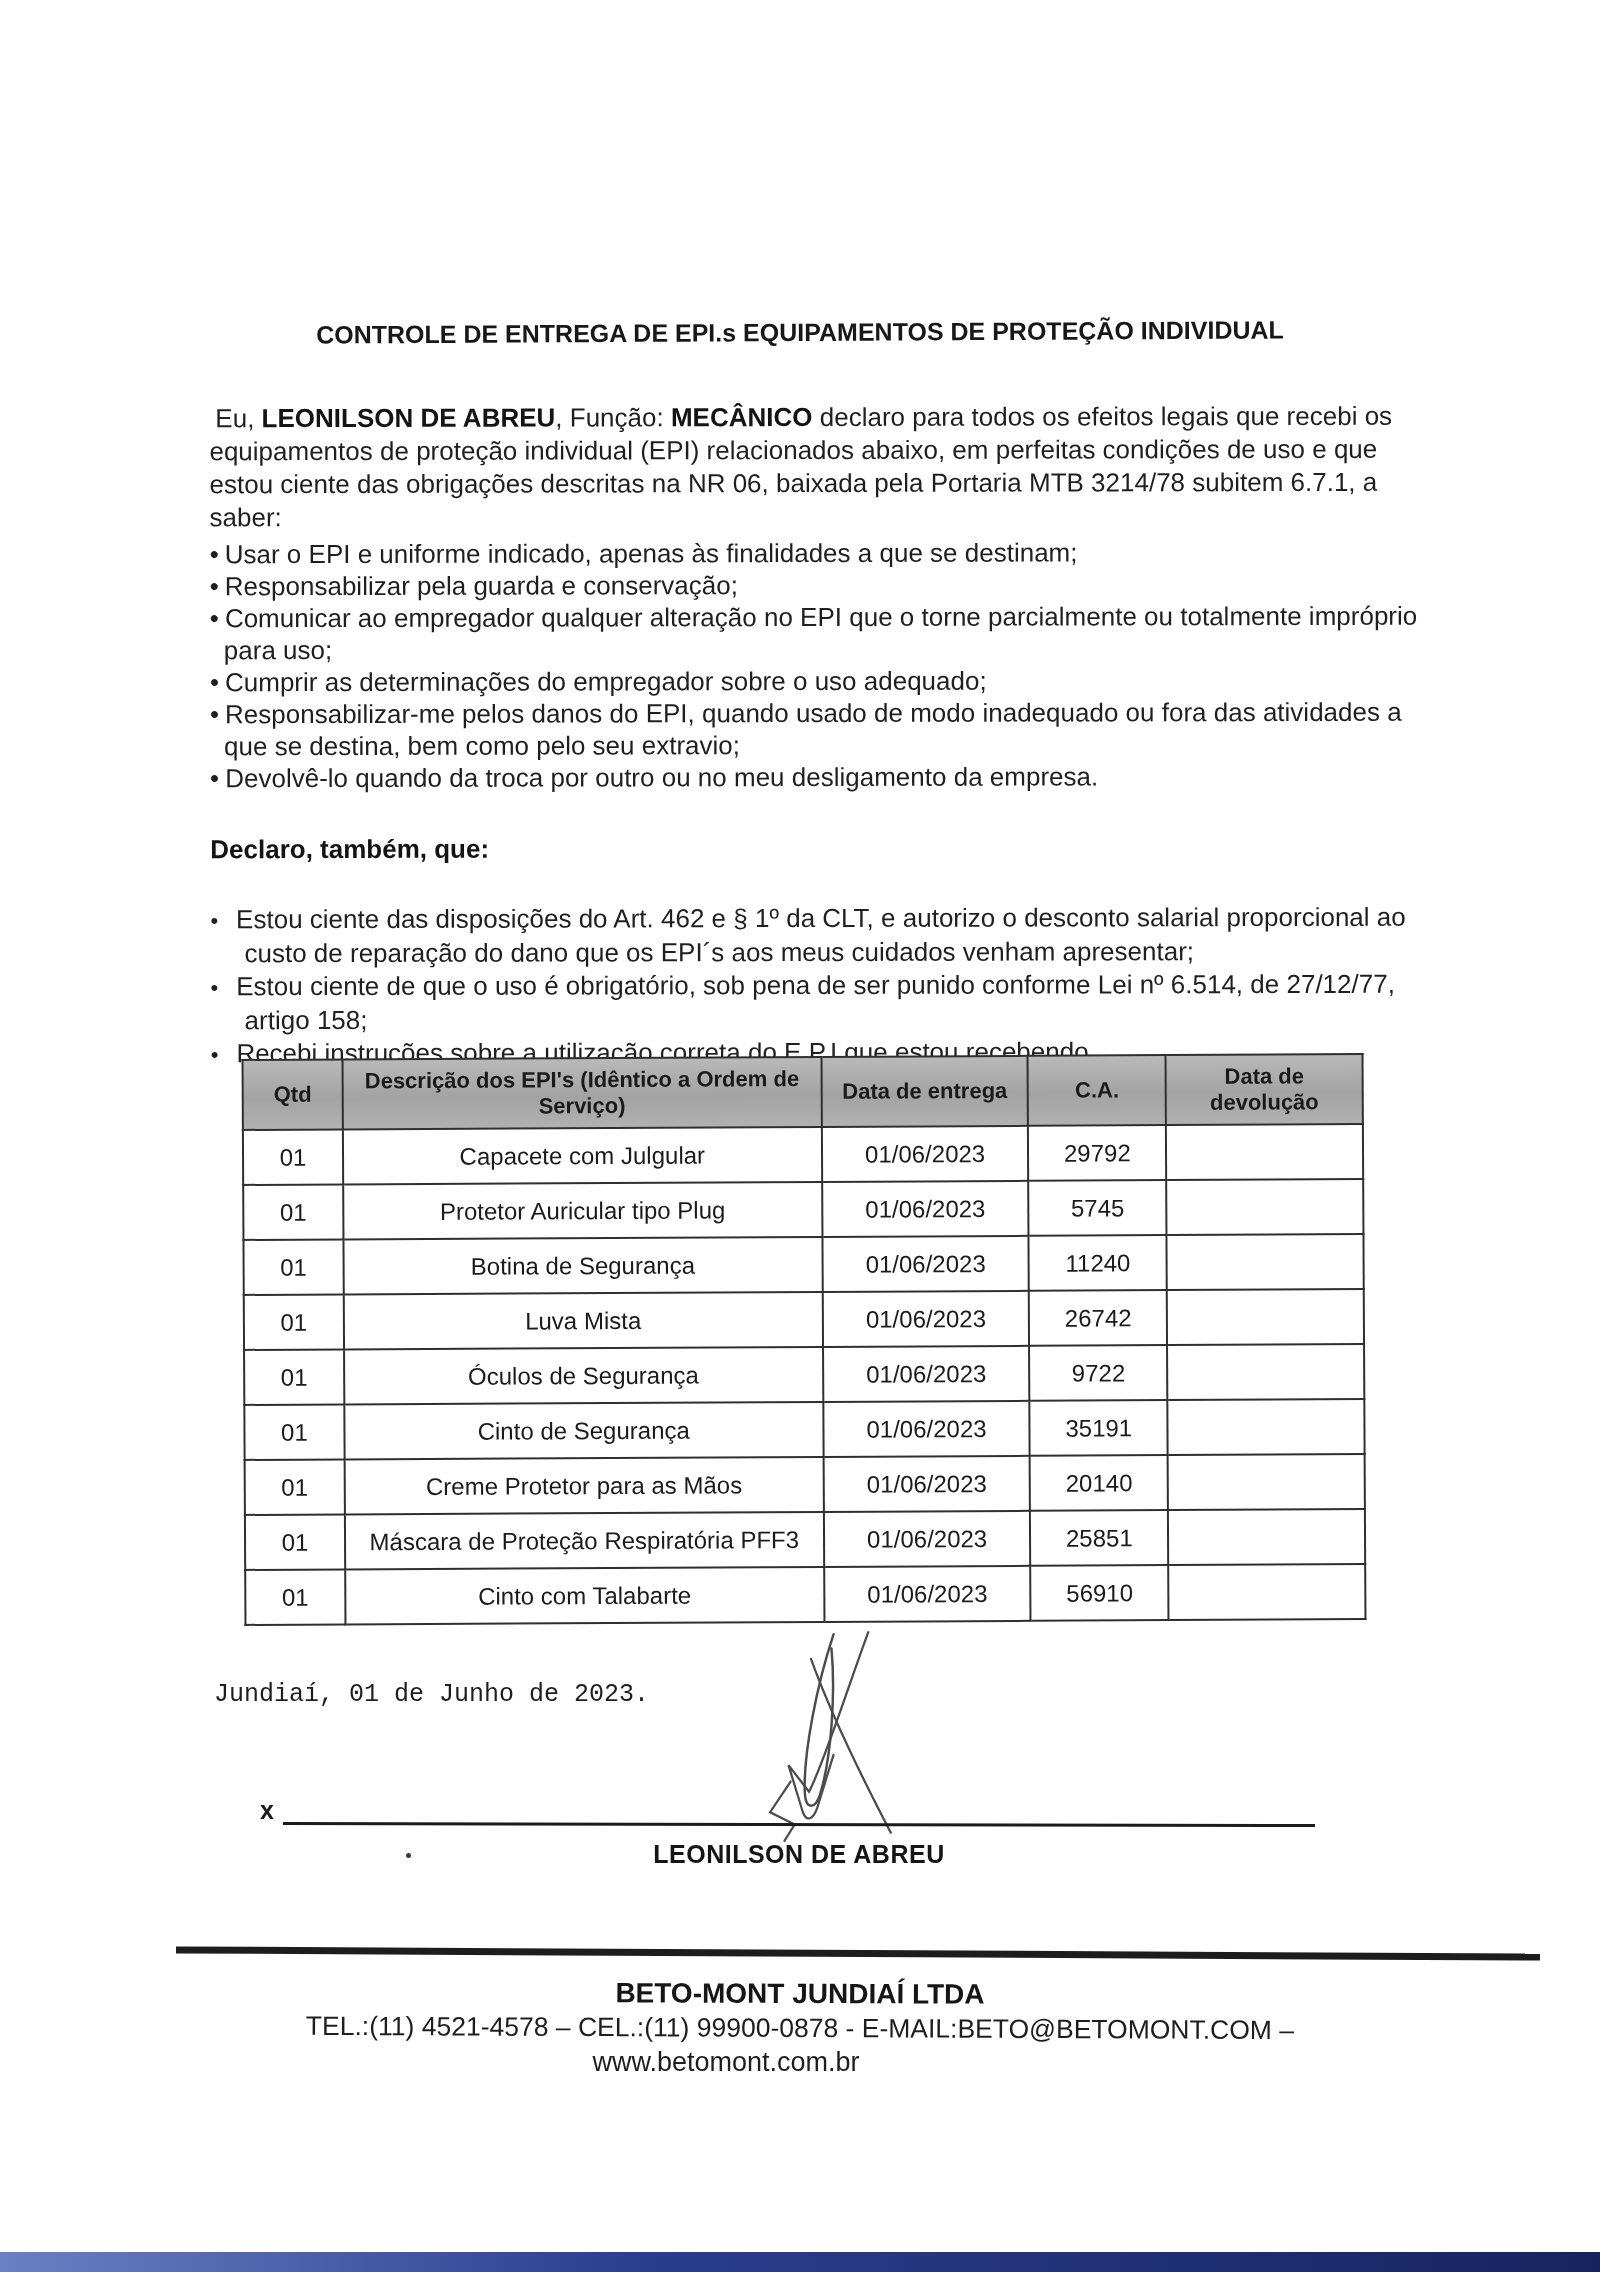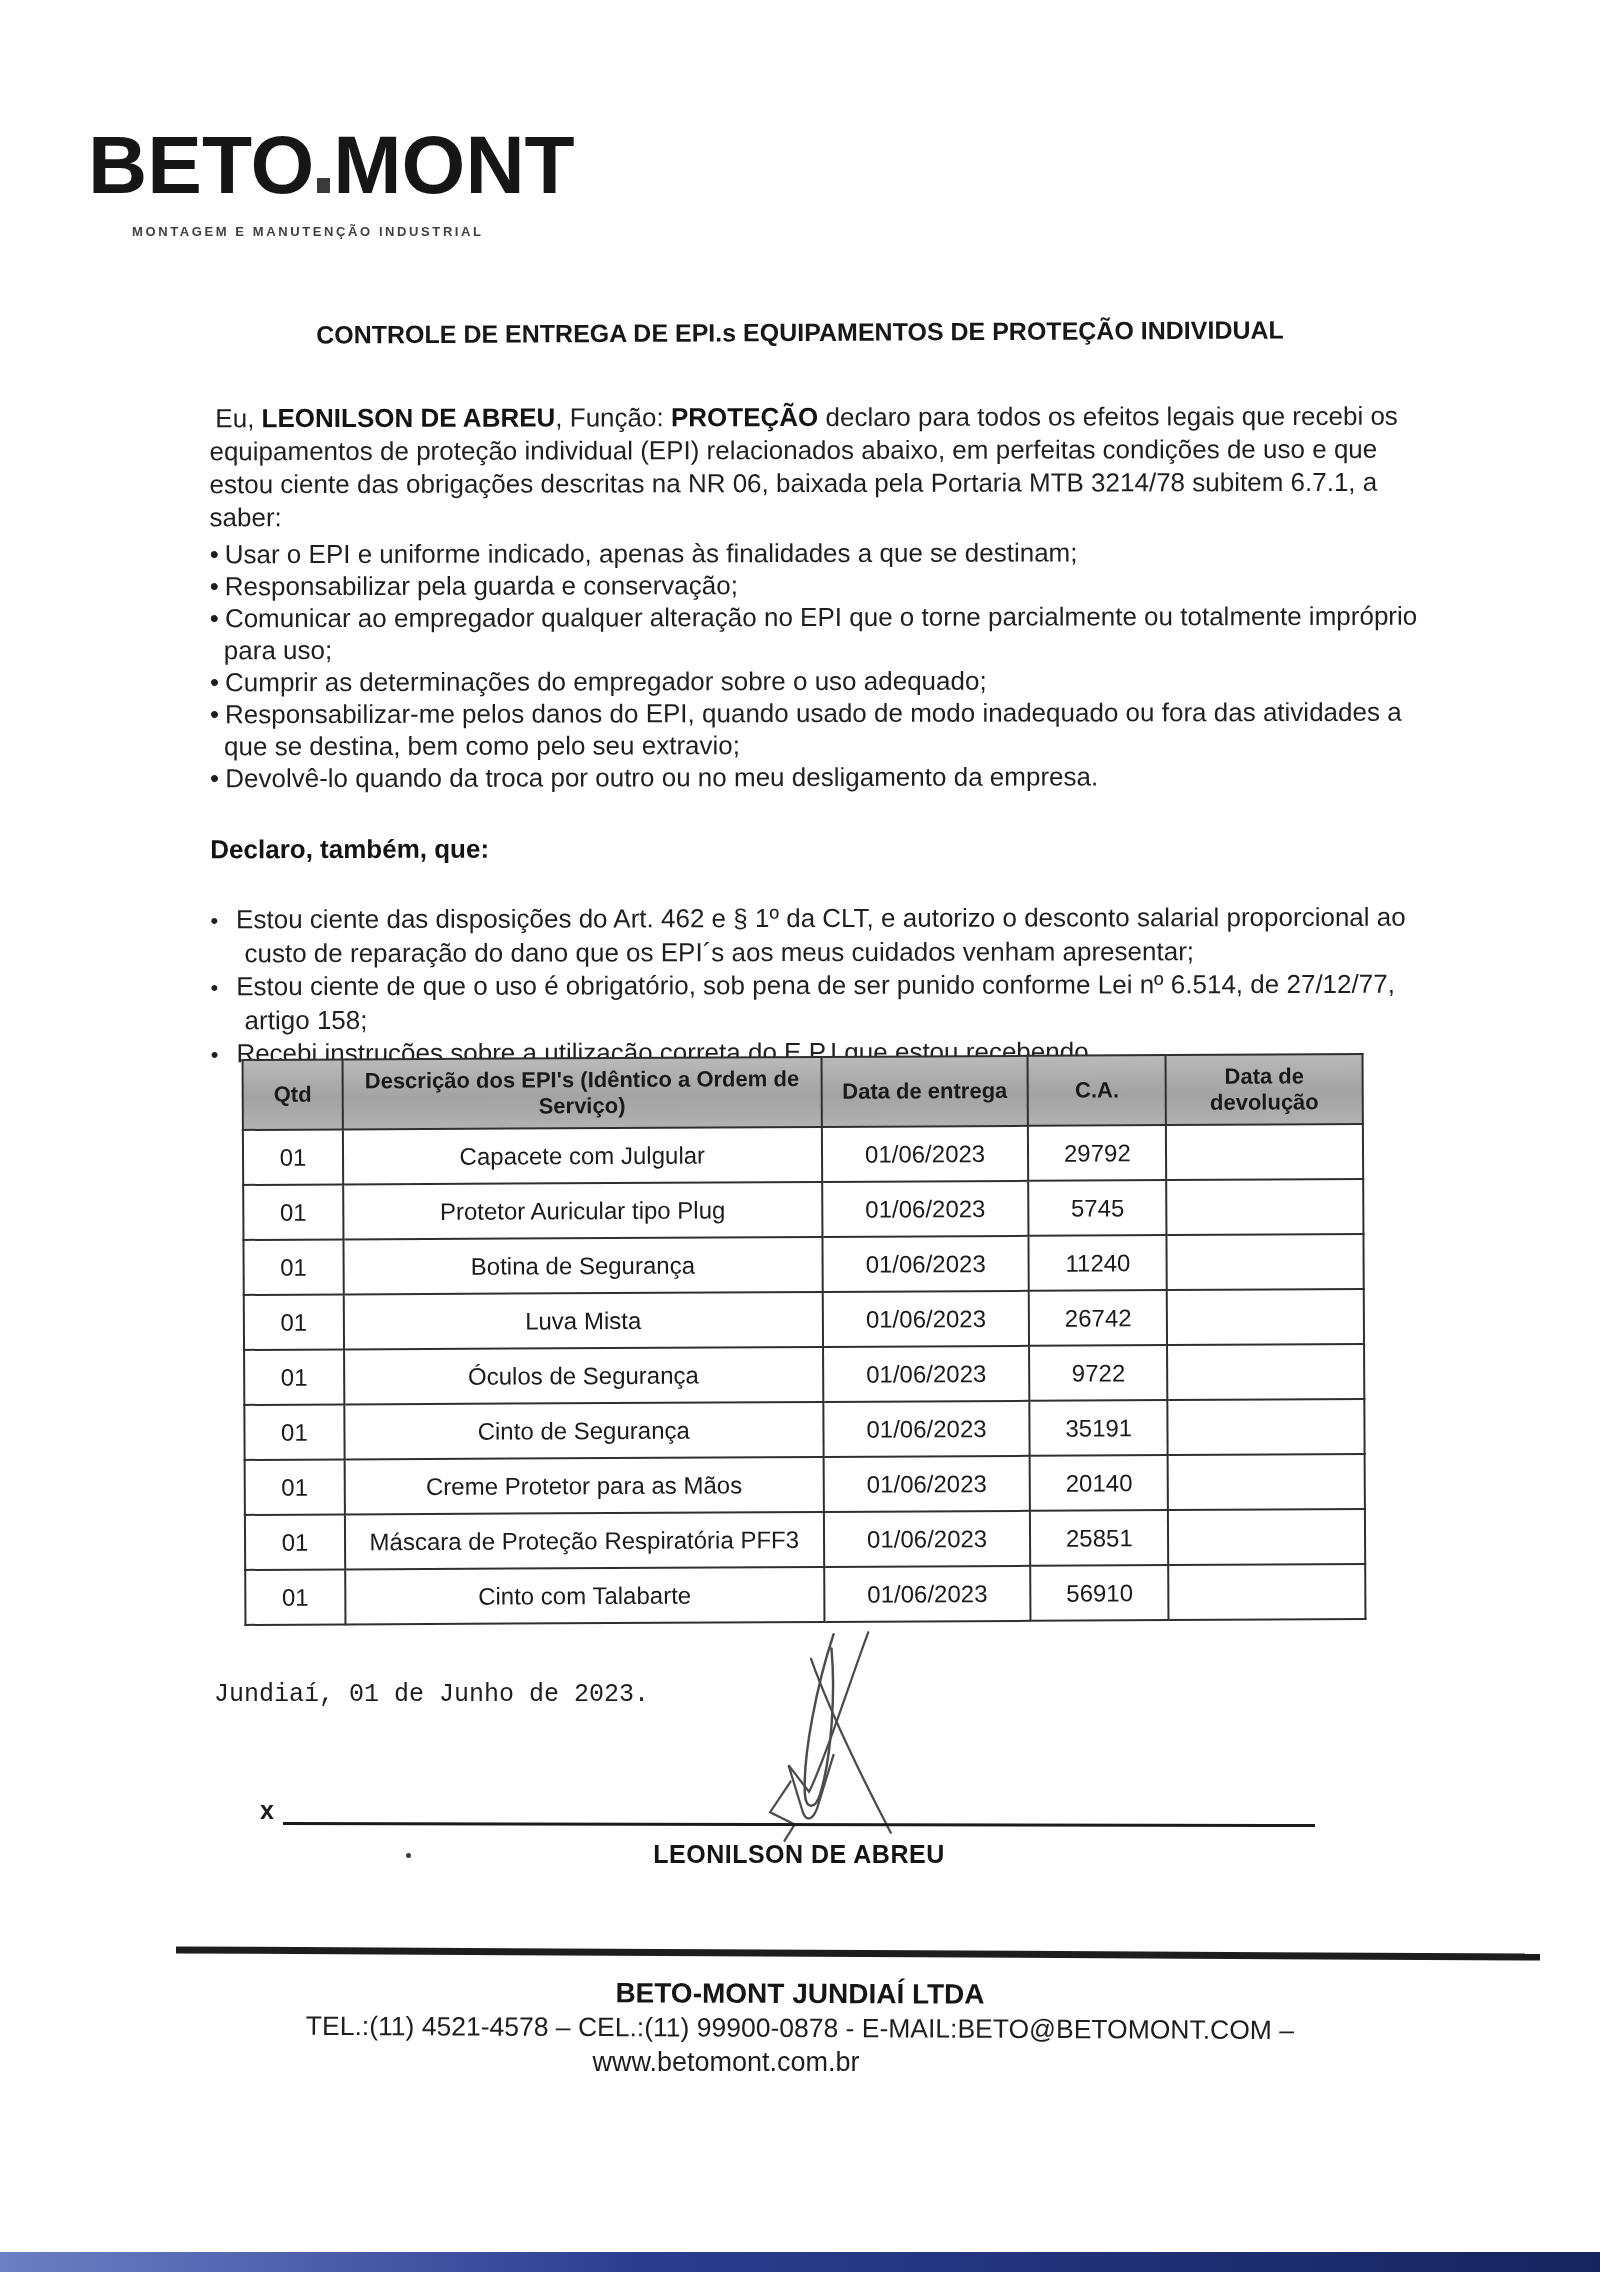--- a/index.html
+++ b/index.html
@@ -61,29 +61,25 @@
   .footer-website { position:absolute; top:2047px; left:0; width:1452px; text-align:center; font-size:27px; color:#1e1e1e; }
 
   .bottom-bar { position:absolute; bottom:0; left:0; width:1600px; height:20px;
     background:linear-gradient(90deg,#6b7fc4 0%,#2b3d8f 40%,#16245e 100%); }
 </style>
 </head>
 <body>
 
 <div class="page">
 
-  <div class="logo-block">
-    <div class="brand"><span>BETO</span><span class="brand-dot"></span><span>MONT</span></div>
-    <div class="tagline">MONTAGEM E MANUTENÇÃO INDUSTRIAL</div>
-  </div>
 
   <div class="doc-title">CONTROLE DE ENTREGA DE EPI.s EQUIPAMENTOS DE PROTEÇÃO INDIVIDUAL</div>
 
   <div class="content">
-    <p class="intro"><span>Eu, </span><b>LEONILSON DE ABREU</b><span>, Função: </span><b>PROTEÇÃO</b><span> declaro para todos os efeitos legais que recebi os equipamentos de proteção individual (EPI) relacionados abaixo, em perfeitas condições de uso e que estou ciente das obrigações descritas na NR 06, baixada pela Portaria MTB 3214/78 subitem 6.7.1, a saber:</span></p>
+    <p class="intro"><span>Eu, </span><b>LEONILSON DE ABREU</b><span>, Função: </span><b>MECÂNICO</b><span> declaro para todos os efeitos legais que recebi os equipamentos de proteção individual (EPI) relacionados abaixo, em perfeitas condições de uso e que estou ciente das obrigações descritas na NR 06, baixada pela Portaria MTB 3214/78 subitem 6.7.1, a saber:</span></p>
 
     <ul class="doc-list">
 
     <li>Usar o EPI e uniforme indicado, apenas às finalidades a que se destinam;</li>
         <li>Responsabilizar pela guarda e conservação;</li>
         <li>Comunicar ao empregador qualquer alteração no EPI que o torne parcialmente ou totalmente impróprio para uso;</li>
         <li>Cumprir as determinações do empregador sobre o uso adequado;</li>
         <li>Responsabilizar-me pelos danos do EPI, quando usado de modo inadequado ou fora das atividades a que se destina, bem como pelo seu extravio;</li>
         <li>Devolvê-lo quando da troca por outro ou no meu desligamento da empresa.</li>
       </ul>

